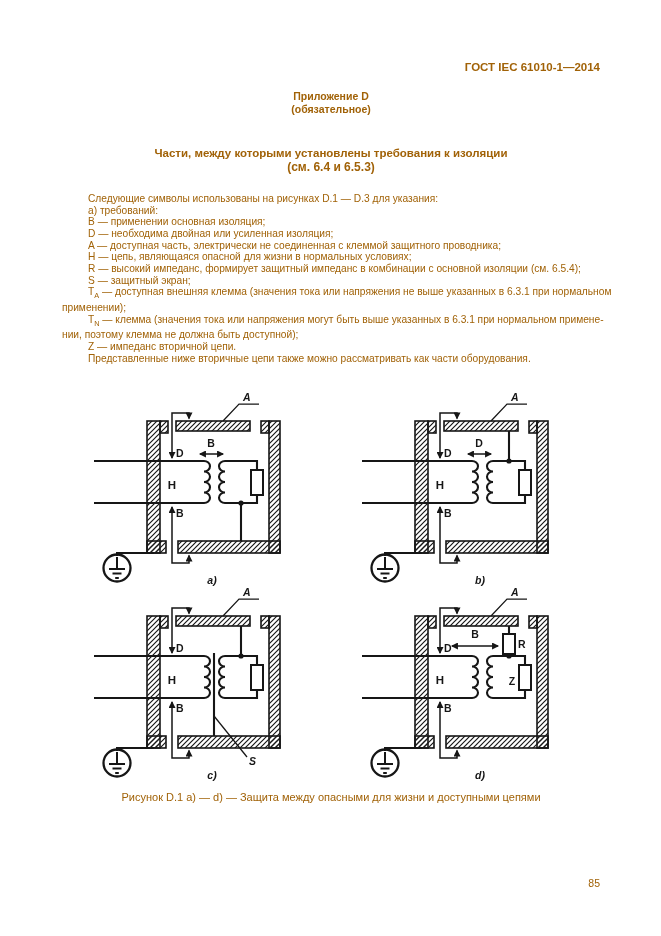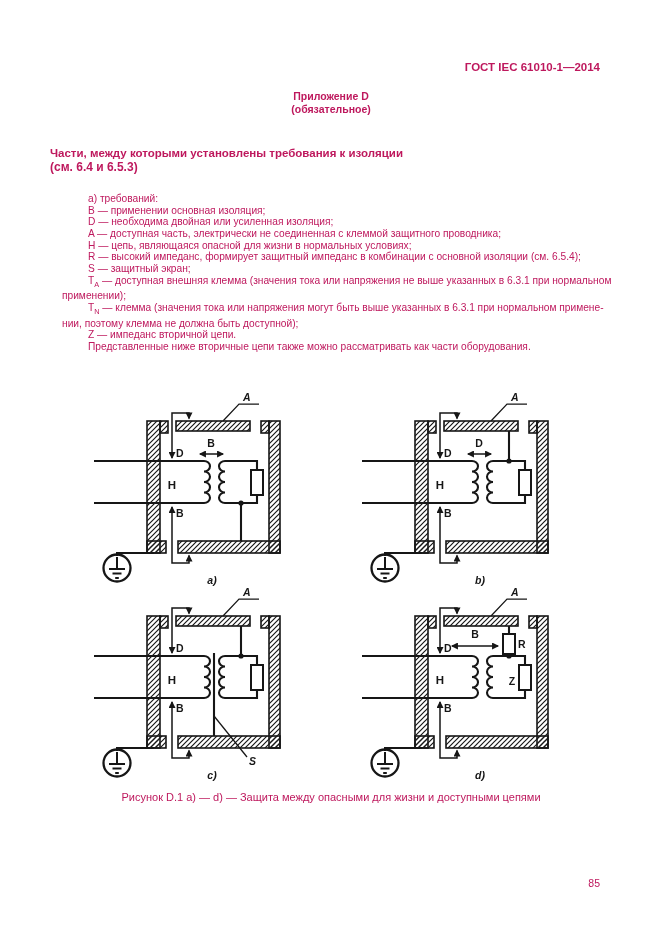--- a/index.html
+++ b/index.html
@@ -1,22 +1,22 @@
 <!DOCTYPE html>
 <html><head>
 <meta charset="utf-8">
 <style>
   html,body{margin:0;padding:0;background:#ffffff;}
   .page{position:relative;width:638px;height:936px;background:#ffffff;overflow:hidden;
-        font-family:"Liberation Sans",sans-serif;color:#be185d;}
+        font-family:"Liberation Sans",sans-serif;color:#a16207;}
   .hdr{position:absolute;top:61px;left:62px;width:538px;text-align:right;
        font-size:11.5px;font-weight:bold;}
   .annex{position:absolute;top:90px;left:62px;width:538px;text-align:center;
          font-size:10.5px;font-weight:bold;line-height:13px;}
-  .ttl{position:absolute;top:147px;left:50px;width:578px;text-align:left;
+  .ttl{position:absolute;top:147px;left:42px;width:578px;text-align:center;
        font-size:11.5px;font-weight:bold;line-height:13.5px;}
   .ttl .ref{font-weight:bold;font-size:12px;}
   .bodytext{position:absolute;top:193px;left:62px;width:538px;
             font-size:10.2px;line-height:11.65px;}
   .bl{white-space:nowrap;}
   .bl.ind{text-indent:26px;}
   sub{font-size:7.3px;}
   .figgrid{position:absolute;top:391px;left:92px;display:grid;
            grid-template-columns:240px 240px;column-gap:28px;row-gap:0;}
   .caption{position:absolute;top:791px;left:42px;width:578px;text-align:center;
@@ -58,20 +58,21 @@
     <div>Приложение D</div>
     <div>(обязательное)</div>
   </div>
 
   <div class="ttl">
     <div>Части, между которыми установлены требования к изоляции</div>
     <div class="ref">(см. 6.4 и 6.5.3)</div>
   </div>
 
   <div class="bodytext">
+    <div class="bl ind">Следующие символы использованы на рисунках D.1 — D.3 для указания:</div>
     <div class="bl ind">a) требований:</div>
     <div class="bl ind">B — применении основная изоляция;</div>
     <div class="bl ind">D — необходима двойная или усиленная изоляция;</div>
     <div class="bl ind">A — доступная часть, электрически не соединенная с клеммой защитного проводника;</div>
     <div class="bl ind">H — цепь, являющаяся опасной для жизни в нормальных условиях;</div>
     <div class="bl ind">R — высокий импеданс, формирует защитный импеданс в комбинации с основной изоляции (см. 6.5.4);</div>
     <div class="bl ind">S — защитный экран;</div>
     <div class="bl ind"><span>T</span><sub>A</sub><span> — доступная внешняя клемма (значения тока или напряжения не выше указанных в 6.3.1 при нормальном</span></div>
     <div class="bl">применении);</div>
     <div class="bl ind"><span>T</span><sub>N</sub><span> — клемма (значения тока или напряжения могут быть выше указанных в 6.3.1 при нормальном примене-</span></div>

